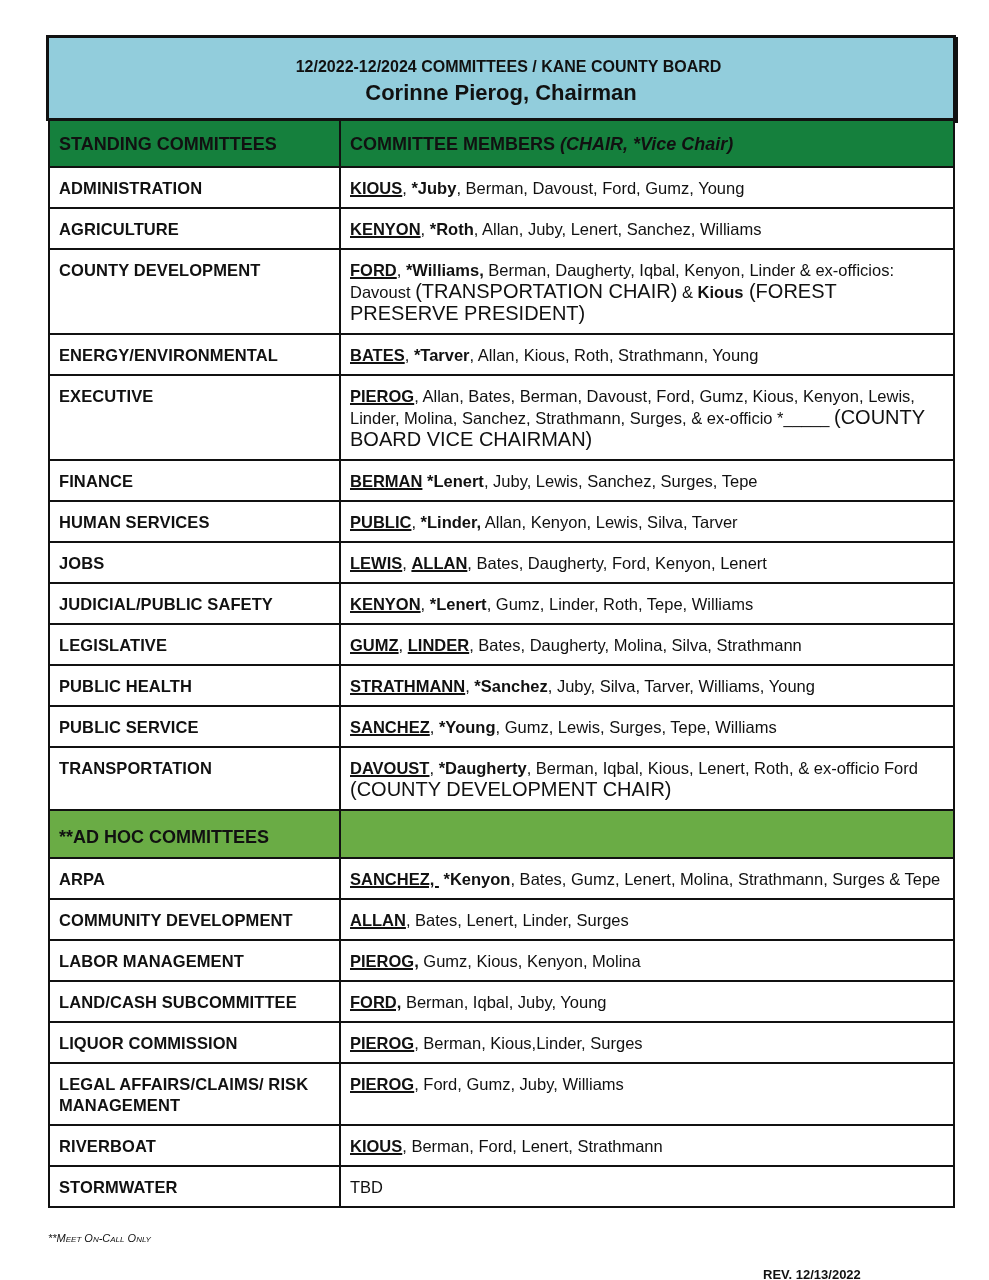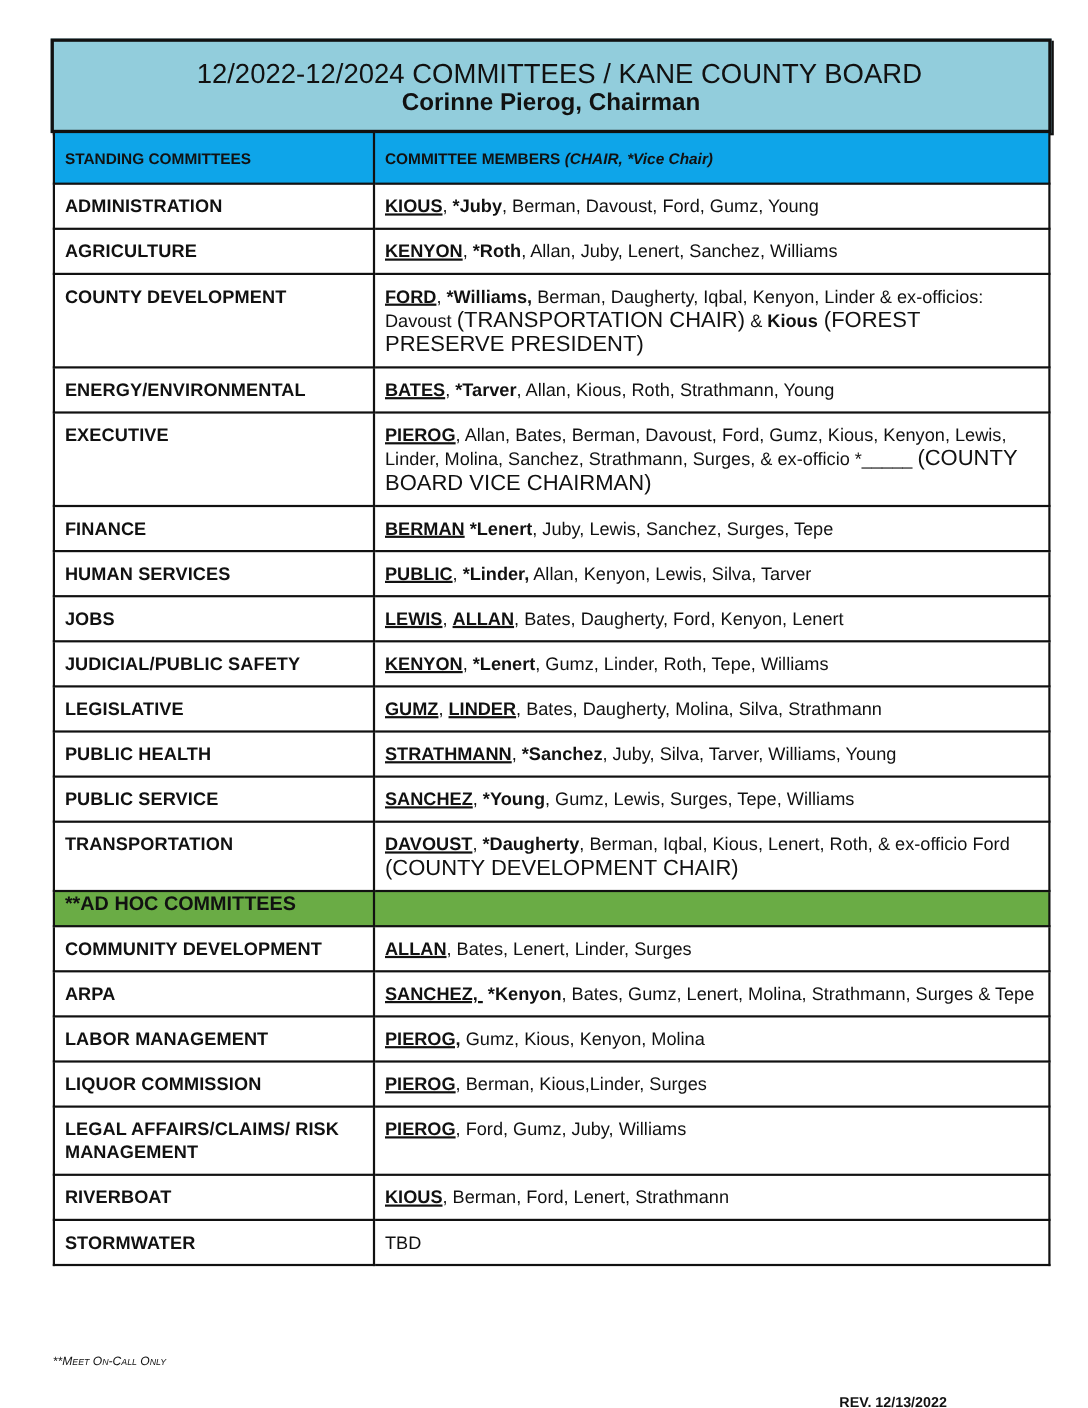--- a/index.html
+++ b/index.html
@@ -2,34 +2,34 @@
 <html><head>
 <meta charset="utf-8">
 <style>
   html, body { margin: 0; padding: 0; background: #ffffff; }
   body { width: 989px; height: 1280px; position: relative; font-family: "Liberation Sans", sans-serif; color: #111; }
   .title-box {
     position: absolute; left: 46px; top: 35px; width: 904px; height: 80px;
     background: #92cddc; border: 3px solid #111; box-shadow: 2px 2px 0 #111;
     text-align: center;
   }
-  .title-box .t1 { font-size: 25px; font-weight: normal; margin-top: 16px; line-height: 26px; margin-left: 15px; }
+  .title-box .t1 { font-size: 16px; font-weight: bold; margin-top: 16px; line-height: 26px; margin-left: 15px; }
   .title-box .t2 { font-size: 22px; font-weight: bold; line-height: 26px; }
   table.grid {
     position: absolute; left: 48px; top: 119px; width: 905px;
     border-collapse: collapse; table-layout: fixed;
   }
   table.grid td {
     border: 2.5px solid #111; vertical-align: top;
     padding: 10px 8px 8px 9px; font-size: 16.5px; line-height: 21px;
   }
   table.grid col.c1 { width: 291px; }
   table.grid col.c2 { width: 614px; }
-  tr.green td { background: #0ea5e9; font-weight: bold; font-size: 14px; padding-top: 13px; padding-bottom: 11px; }
-  tr.green2 td { background: #6aac45; font-weight: bold; font-size: 18px; padding-top: 0; padding-bottom: 6px; height: 24px; }
+  tr.green td { background: #15803d; font-weight: bold; font-size: 18px; padding-top: 13px; padding-bottom: 11px; }
+  tr.green2 td { background: #6aac45; font-weight: bold; font-size: 18px; padding-top: 16px; padding-bottom: 6px; height: 24px; }
   td.name { font-weight: bold; font-size: 16.5px; letter-spacing: 0.1px; }
   .chair { font-weight: bold; text-decoration: underline; text-decoration-thickness: 2px; }
   .vice { font-weight: bold; text-align: right; }
   .note { font-size: 20px; }
   .footer-left { position: absolute; left: 48px; top: 1232px; font-size: 11px; font-style: italic; font-variant: small-caps; }
   .footer-right { position: absolute; left: 763px; top: 1231px; font-size: 13px; font-weight: bold; margin-top: 36px; }
   .sp { white-space: pre; }
 </style>
 </head>
 <body>
@@ -99,30 +99,34 @@
       </tr>
       <tr>
         <td class="name">TRANSPORTATION</td>
         <td><span class="chair">DAVOUST</span><span class="sp">, </span><span class="vice">*Daugherty</span><span class="sp-wrap">, Berman, Iqbal, Kious, Lenert, Roth, &amp; ex-officio Ford </span><span class="note">(COUNTY DEVELOPMENT CHAIR)</span></td>
       </tr>
       <tr class="green2">
         <td>**AD HOC COMMITTEES</td>
         <td></td>
       </tr>
       <tr>
+        <td class="name">ARPA</td>
+        <td><span class="chair">SANCHEZ, </span><span class="sp"> </span><span class="vice">*Kenyon</span><span class="sp-wrap">, Bates, Gumz, Lenert, Molina, Strathmann, Surges &amp; Tepe</span></td>
+      </tr>
+      <tr>
         <td class="name">COMMUNITY DEVELOPMENT</td>
         <td><span class="chair">ALLAN</span><span class="sp-wrap">, Bates, Lenert, Linder, Surges</span></td>
       </tr>
       <tr>
-        <td class="name">ARPA</td>
-        <td><span class="chair">SANCHEZ, </span><span class="sp"> </span><span class="vice">*Kenyon</span><span class="sp-wrap">, Bates, Gumz, Lenert, Molina, Strathmann, Surges &amp; Tepe</span></td>
+        <td class="name">LABOR MANAGEMENT</td>
+        <td><span class="chair">PIEROG,</span><span class="sp-wrap"> Gumz, Kious, Kenyon, Molina</span></td>
       </tr>
       <tr>
-        <td class="name">LABOR MANAGEMENT</td>
-        <td><span class="chair">PIEROG,</span><span class="sp-wrap"> Gumz, Kious, Kenyon, Molina</span></td>
+        <td class="name">LAND/CASH SUBCOMMITTEE</td>
+        <td><span class="chair">FORD,</span><span class="sp-wrap"> Berman, Iqbal, Juby, Young</span></td>
       </tr>
       <tr>
         <td class="name">LIQUOR COMMISSION</td>
         <td><span class="chair">PIEROG</span><span class="sp-wrap">, Berman, Kious,Linder, Surges</span></td>
       </tr>
       <tr>
         <td class="name">LEGAL AFFAIRS/CLAIMS/ RISK MANAGEMENT</td>
         <td><span class="chair">PIEROG</span><span class="sp-wrap">, Ford, Gumz, Juby, Williams</span></td>
       </tr>
       <tr>

